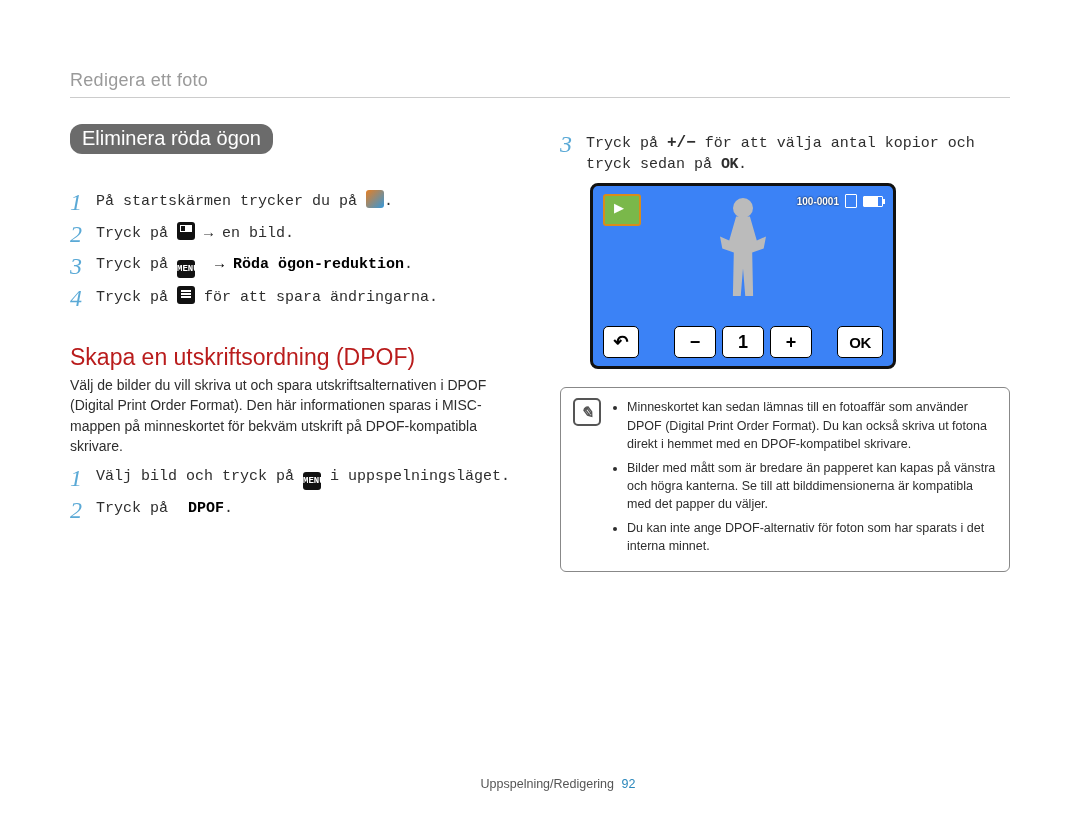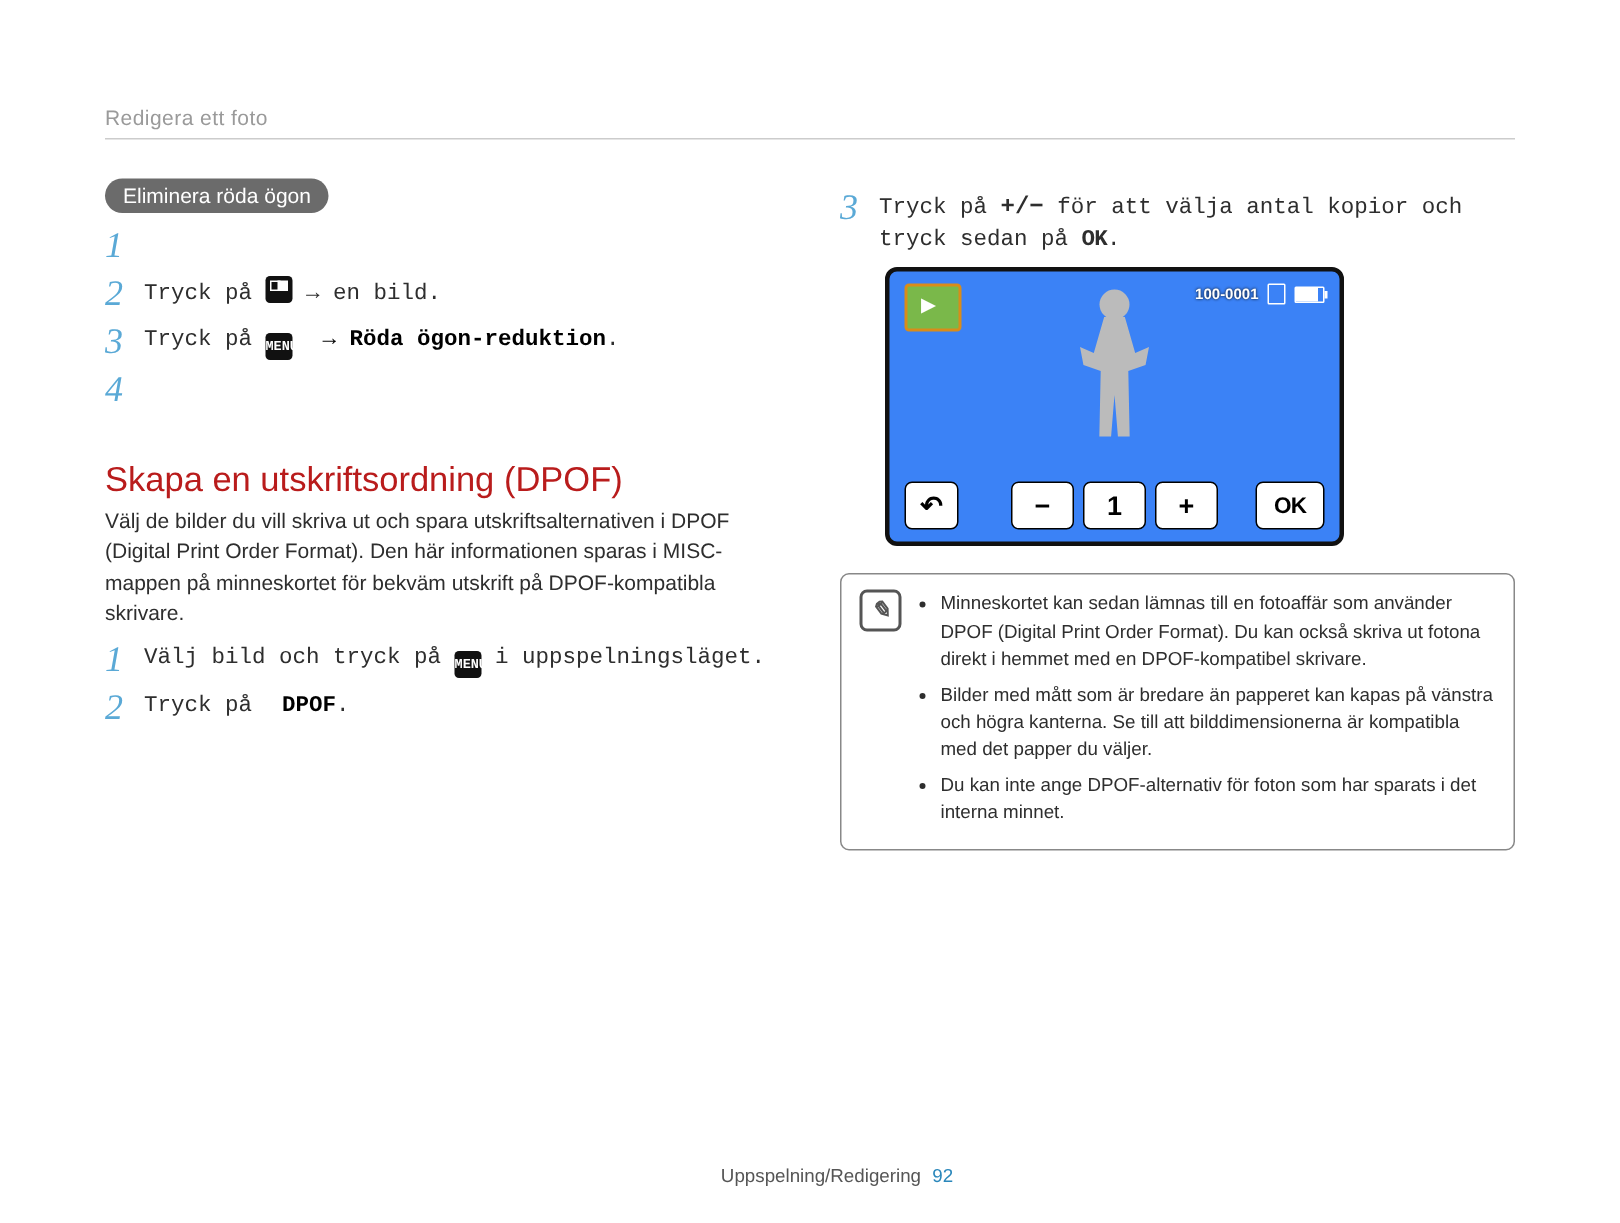--- a/index.html
+++ b/index.html
@@ -1,20 +1,20 @@
 <!DOCTYPE html>
 <html><head>
 <meta charset="utf-8">
 <style>
   html,body{margin:0;padding:0;background:#fff;color:#3a3a3a;font-family:Arial,Helvetica,sans-serif;}
   .page{width:1080px;height:815px;box-sizing:border-box;padding:70px 70px 30px 70px;position:relative;}
-  .header{color:#9a9a9a;font-size:14px;font-weight:300;letter-spacing:.3px;border-bottom:1px solid #ccc;padding-bottom:6px;margin-bottom:26px;}
+  .header{color:#9a9a9a;font-size:18px;font-weight:300;letter-spacing:.3px;border-bottom:1px solid #ccc;padding-bottom:6px;margin-bottom:26px;}
   .cols{display:flex;gap:40px;}
   .col{flex:1 1 0;}
-  .pill{display:inline-block;background:#6b6b6b;color:#fff;border-radius:12px;padding:3px 12px 4px 12px;font-size:14px;margin-bottom:2px;}
+  .pill{display:inline-block;background:#6b6b6b;color:#fff;border-radius:12px;padding:3px 12px 4px 12px;font-size:20px;margin-bottom:28px;}
   .step{display:flex;align-items:flex-start;margin:8px 0;}
   .step-num{font-family:Georgia,"Times New Roman",serif;font-style:italic;font-size:24px;color:#5aa9d6;width:26px;flex:0 0 26px;line-height:1;}
   .step-body{font-size:15px;color:#2e2e2e;line-height:1.4;font-family:Liberation Mono, monospace;}
   ul.bullets{margin:4px 0 10px 38px;padding:0;}
   ul.bullets li{font-size:13.5px;color:#3a3a3a;margin:3px 0;list-style:disc;}
   .icon-box{display:inline-block;vertical-align:-3px;width:18px;height:18px;border-radius:3px;background:#444;color:#fff;font-size:9px;font-weight:bold;line-height:18px;text-align:center;}
   .icon-menu{background:#111;}
   .icon-img{background:linear-gradient(135deg,#e67e22,#3498db);}
   .icon-save{background:#111;}
   .icon-save::before{content:"";display:block;width:10px;height:2px;background:#fff;margin:4px auto 2px;box-shadow:0 3px 0 #fff,0 6px 0 #fff;}
@@ -55,38 +55,44 @@
 <div class="page">
   <div class="header">Redigera ett foto</div>
 
   <div class="cols">
 
     <div class="col">
       <div class="pill">Eliminera röda ögon</div>
 
       <div class="step">
         <div class="step-num">1</div>
+        <div class="step-body">
+          <span>På startskärmen trycker du på </span><span class="icon-box icon-img"></span><span>.</span>
+        </div>
       </div>
 
       <div class="step">
         <div class="step-num">2</div>
         <div class="step-body">
           <span>Tryck på </span><span class="icon-box icon-thumb"></span><span> → en bild.</span>
         </div>
       </div>
 
       <div class="step">
         <div class="step-num">3</div>
         <div class="step-body">
           <span>Tryck på </span><span class="icon-box icon-menu">MENU</span><b> → Röda ögon-reduktion</b><span>.</span>
         </div>
       </div>
 
       <div class="step">
         <div class="step-num">4</div>
+        <div class="step-body">
+          <span>Tryck på </span><span class="icon-box icon-save"></span><span> för att spara ändringarna.</span>
+        </div>
       </div>
 
       <h2 class="section">Skapa en utskriftsordning (DPOF)</h2>
       <div class="para">Välj de bilder du vill skriva ut och spara utskriftsalternativen i DPOF (Digital Print Order Format). Den här informationen sparas i MISC-mappen på minneskortet för bekväm utskrift på DPOF-kompatibla skrivare.</div>
 
       <div class="step">
         <div class="step-num">1</div>
         <div class="step-body">
           <span>Välj bild och tryck på </span><span class="icon-box icon-menu">MENU</span><span> i uppspelningsläget.</span>
         </div>

